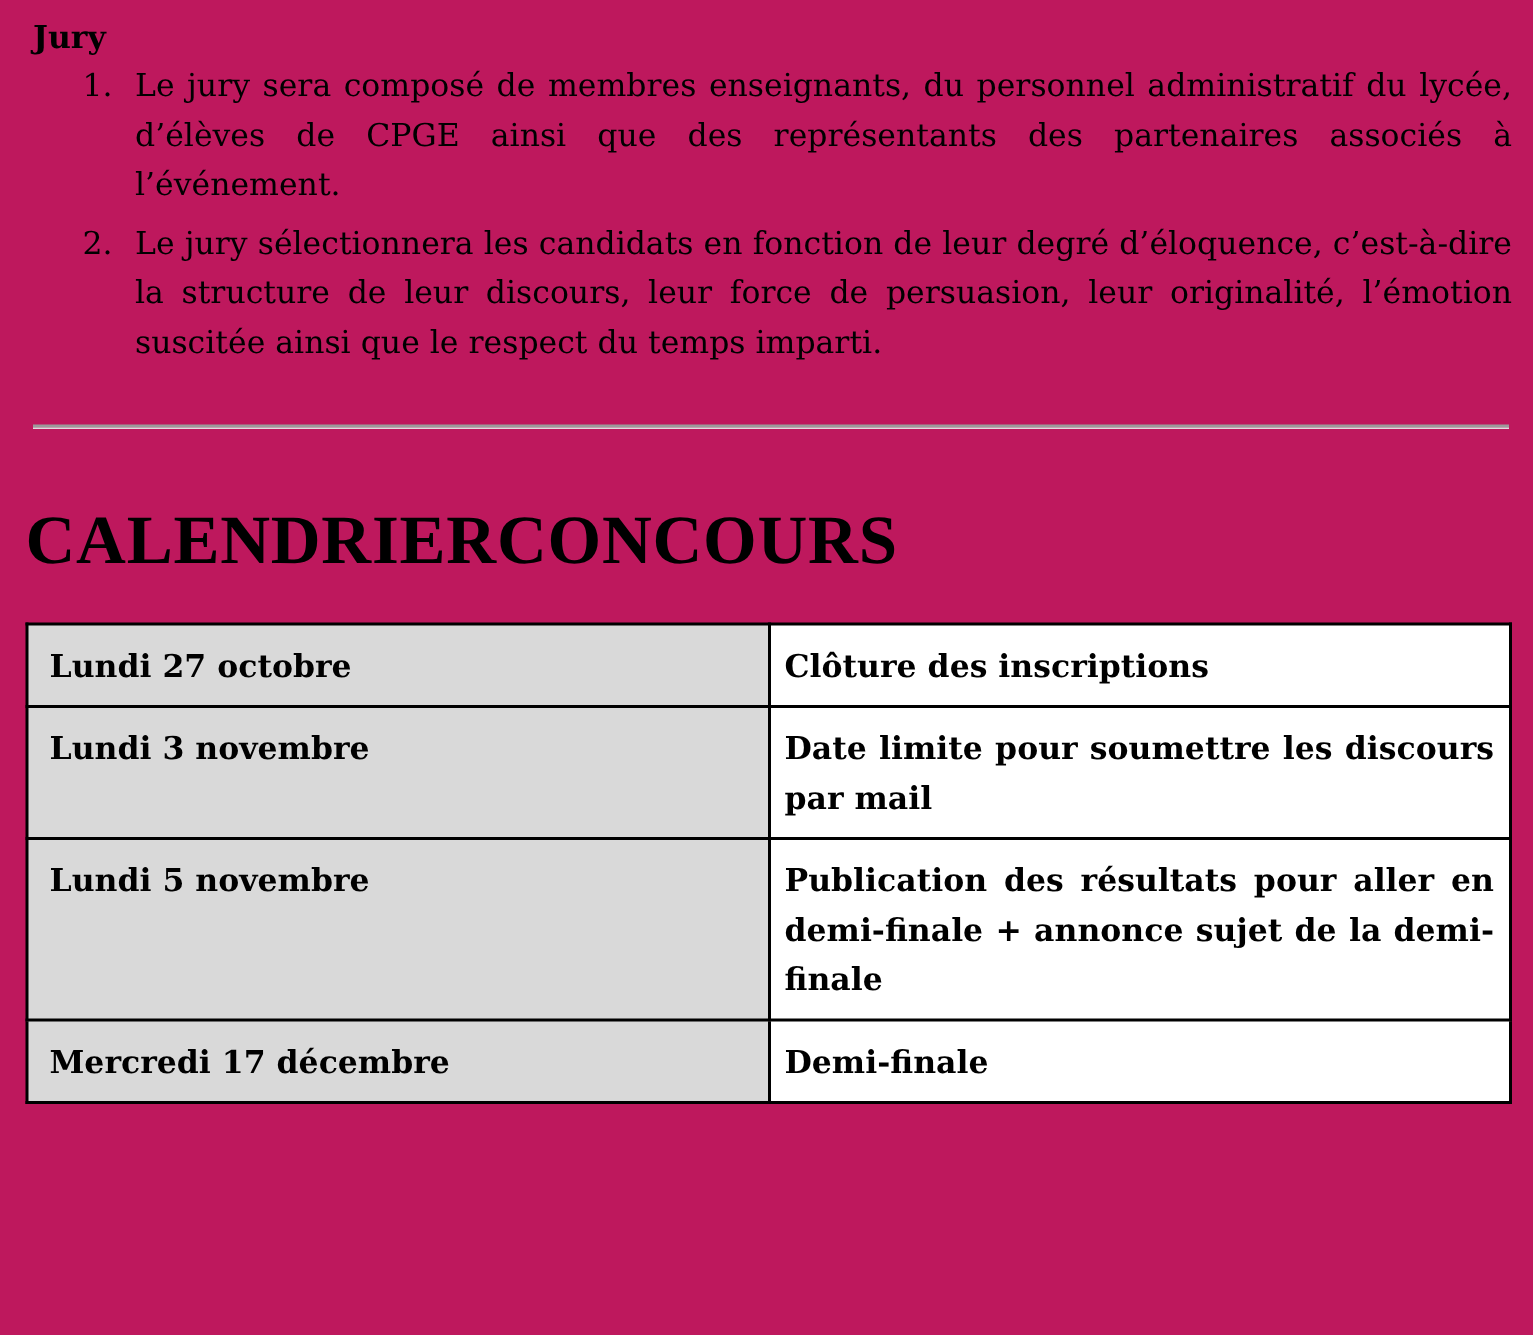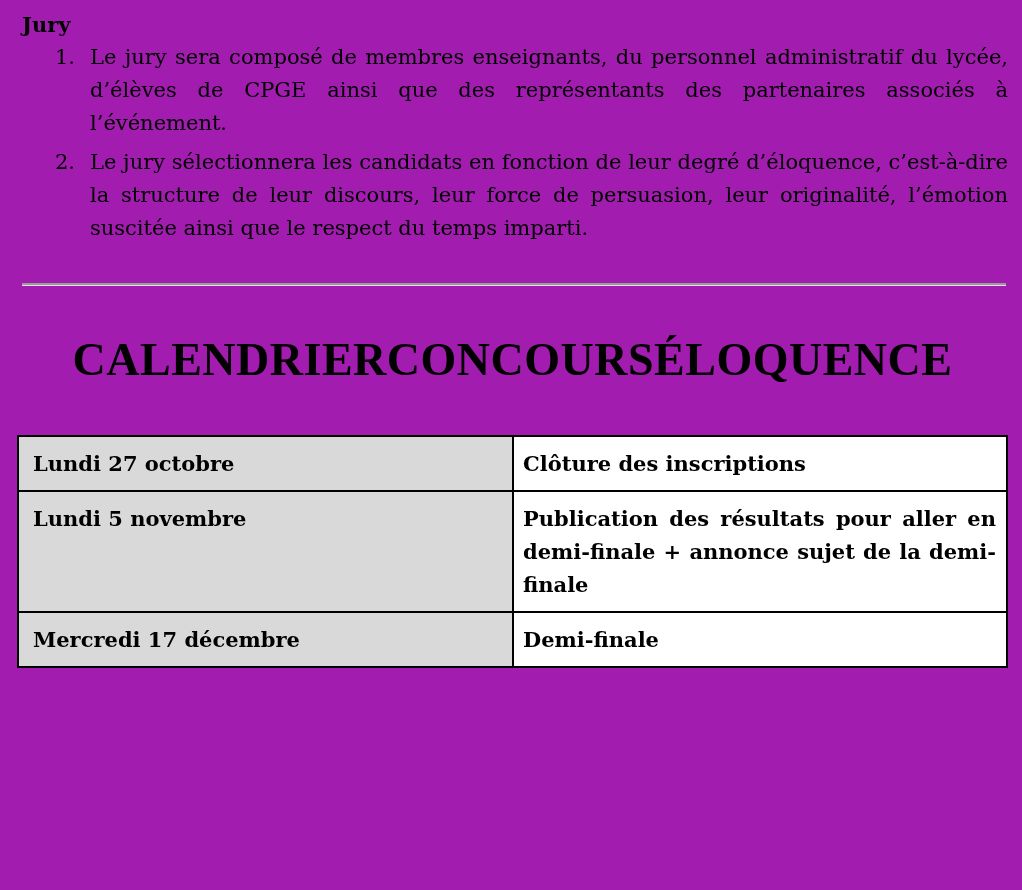--- a/index.html
+++ b/index.html
@@ -4,21 +4,21 @@
 <style>
   html, body {
     margin: 0;
     padding: 0;
     background: #ffffff;
   }
   .page {
     position: relative;
     width: 1022px;
     height: 890px;
-    background: #a21caf;
+    background: #be185d;
     box-sizing: border-box;
     padding: 8px 14px 0 17px;
     font-family: "DejaVu Serif", serif;
     color: #000000;
     overflow: hidden;
   }
 
   
   .jury-section {
     margin-left: 5px;
@@ -65,29 +65,29 @@
   .cal-heading {
     margin: 39px 0 0 0;
     font-family: "Liberation Serif", serif;
     font-weight: 700;
     font-size: 46px;
     line-height: 70px;
     letter-spacing: 0.5px;
   }
   .cal-heading .line1 {
     display: flex;
-    justify-content: center;
+    justify-content: flex-start;
   }
   .cal-heading .line2 {
     display: block;
   }
 
   
   .cal-table {
-    margin-top: 40px;
+    margin-top: 20px;
     width: 991px;
     border-collapse: collapse;
     table-layout: fixed;
     font-size: 21px;
     line-height: 33px;
     border-radius: 18px;
   }
   .cal-table td {
     border: 2px solid var(--table-border-color, #000000);
     vertical-align: top;
@@ -122,29 +122,32 @@
       </li>
     </ol>
   </section>
 
   <hr class="divider">
 
   <h1 class="cal-heading">
     <span class="line1">
       <span>CALENDRIER</span>
       <span>CONCOURS</span>
-      <span>ÉLOQUENCE</span>
     </span>
   </h1>
 
   <table class="cal-table">
     <tbody>
       <tr>
         <td class="date-cell">Lundi 27 octobre</td>
         <td class="event-cell">Clôture des inscriptions</td>
+      </tr>
+      <tr>
+        <td class="date-cell">Lundi 3 novembre</td>
+        <td class="event-cell">Date limite pour soumettre les discours par mail</td>
       </tr>
       <tr>
         <td class="date-cell">Lundi 5 novembre</td>
         <td class="event-cell">Publication des résultats pour aller en demi-finale + annonce sujet de la demi-finale</td>
       </tr>
       <tr>
         <td class="date-cell">Mercredi 17 décembre</td>
         <td class="event-cell">Demi-finale</td>
       </tr>
     </tbody>

